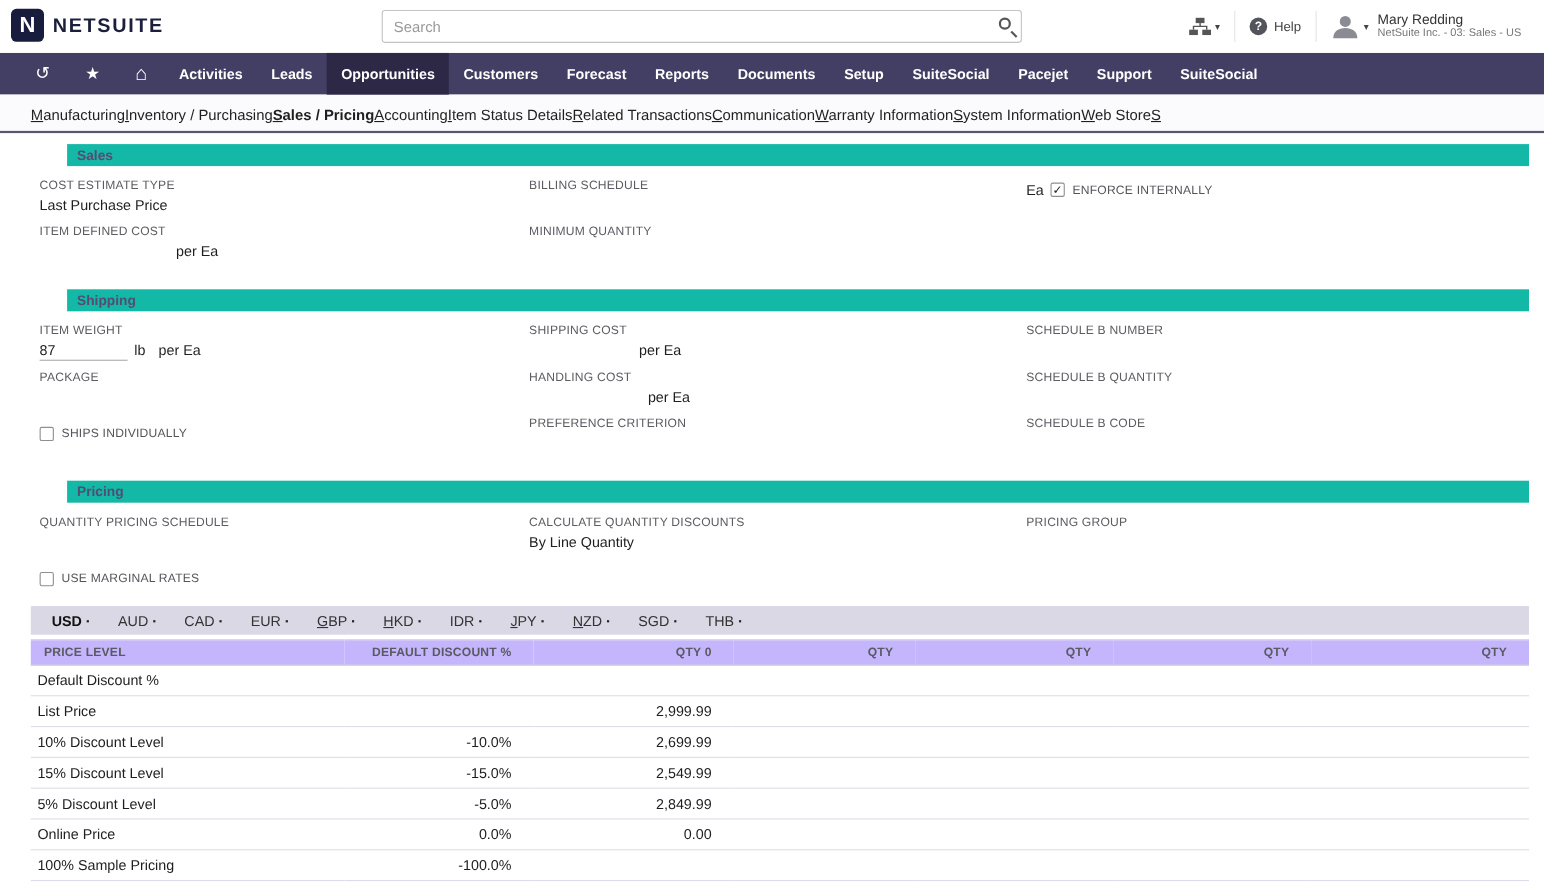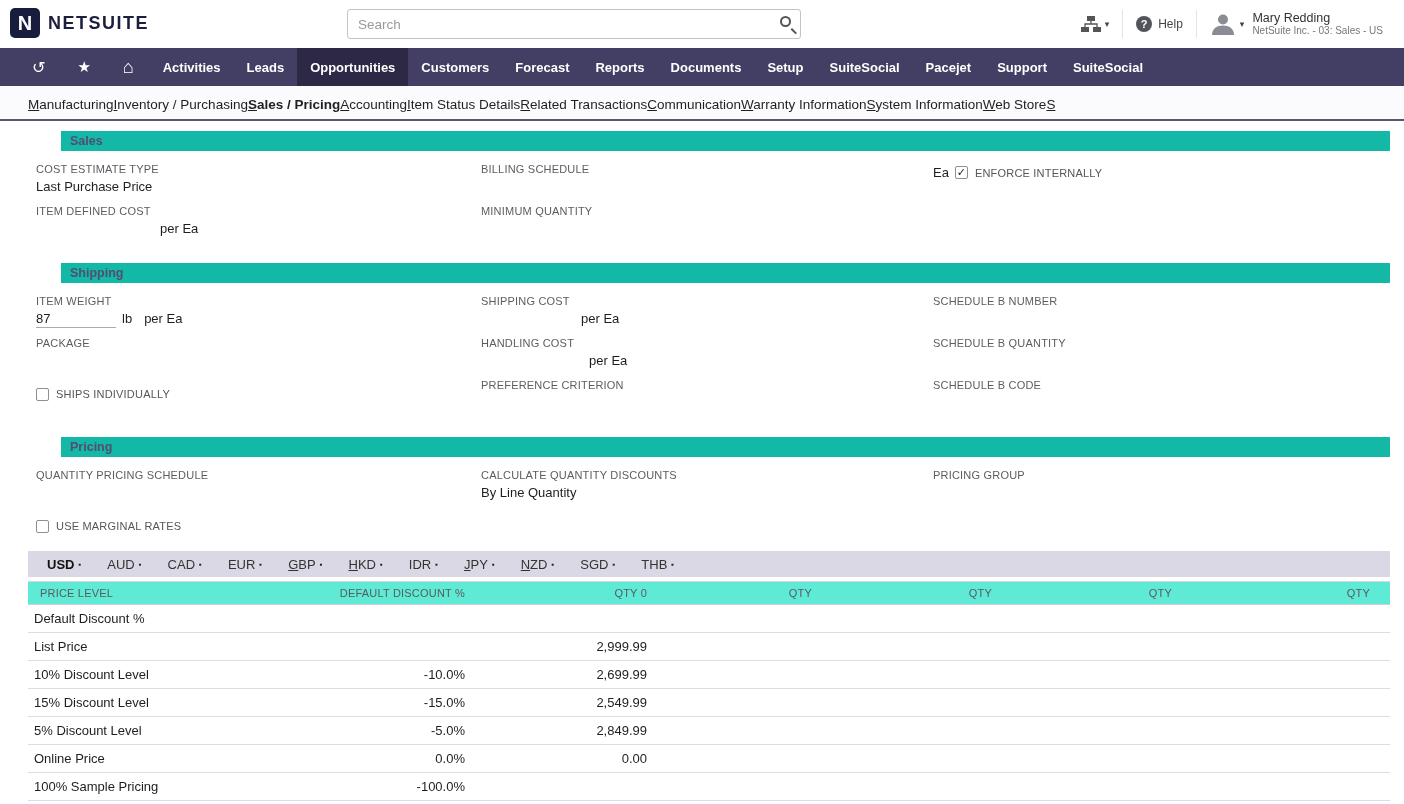--- a/index.html
+++ b/index.html
@@ -10,21 +10,21 @@
     background:#fff; color:#333;
   }
 
   
   .topbar { height:48px; position:relative; background:#fff; }
   .logo { position:absolute; left:10px; top:8px; display:flex; align-items:center; gap:8px; cursor:pointer; }
   .logo-mark { width:30px; height:30px; background:#191d3d; color:#fff; font-weight:bold; font-size:20px;
                display:flex; align-items:center; justify-content:center; border-radius:5px; }
   .logo-text { font-size:18px; font-weight:bold; color:#1b1f3b; letter-spacing:1.5px; }
 
-  .search-wrap { position:absolute; left:347px; top:9px; width:454px; height:30px; }
+  .search-wrap { position:absolute; left:347px; top:9px; width:582px; height:30px; }
   .search-input { width:100%; height:30px; border:1px solid #c4c4c4; border-radius:3px;
                   padding:0 36px 0 10px; font-size:13.5px; color:#333; outline:none;
                   font-family:"Liberation Sans","DejaVu Sans",sans-serif; }
   .search-input::placeholder { color:#9a9a9a; }
   .search-icon { position:absolute; right:10px; top:7px; width:11px; height:11px;
                  border:2px solid #555; border-radius:50%; cursor:pointer; }
   .search-icon::after { content:""; position:absolute; left:10px; top:10px; width:7px; height:2px;
                         background:#555; transform:rotate(45deg); transform-origin:0 0; }
 
   .top-right { position:absolute; right:8px; top:0; height:48px; display:flex; align-items:center; }
@@ -84,21 +84,21 @@
   
   .currency-bar { display:flex; align-items:center; height:26px; background:#dad8e5; margin-top:8px; padding-left:6px; }
   .cur-tab { display:flex; align-items:center; padding:0 13px; font-size:13px; color:#333; cursor:pointer;text-align:center; }
   .cur-tab .lbl { display:inline-block; }
   .cur-tab.accel .lbl::first-letter { text-decoration:underline; }
   .cur-tab.active .lbl { font-weight:bold; color:#111; }
   .cur-bullet { font-size:8px; margin-left:4px; color:#222; }
 
   
   .price-table { width:100%; border-collapse:collapse; table-layout:fixed; margin-top:4px; }
-  .price-table th { background:#5eead4; font-size:11px; color:#5a5a61; font-weight:normal;
+  .price-table th { background:#c4b5fd; font-size:11px; color:#5a5a61; font-weight:bold;
                     text-align:right; padding:5px 20px 5px 0; border-top:1px solid #d6d4e0;
                     border-bottom:1px solid #cfccdc; letter-spacing:0.2px; }
   .price-table th.left { text-align:left; padding-left:12px; }
   .price-table td { font-size:13px; color:#1e1e1e; text-align:right; padding:6px 20px 6px 0;
                     border-bottom:1px solid #dedce8; }
   .price-table td.left { text-align:left; padding-left:6px; }
 </style>
 </head>
 <body>
 

